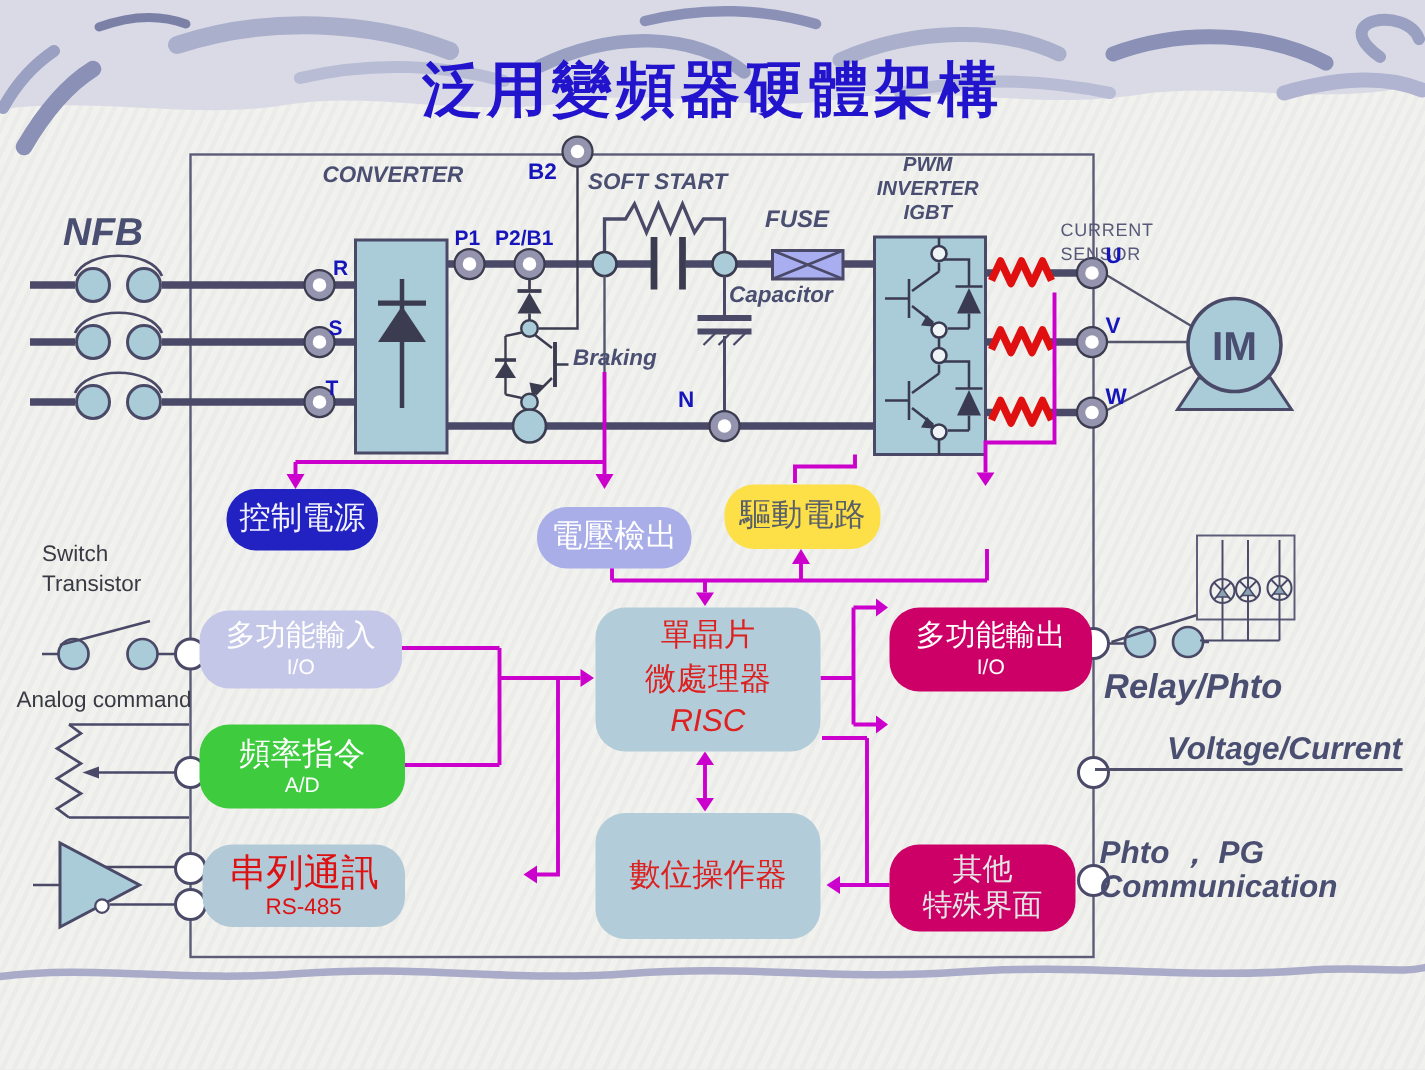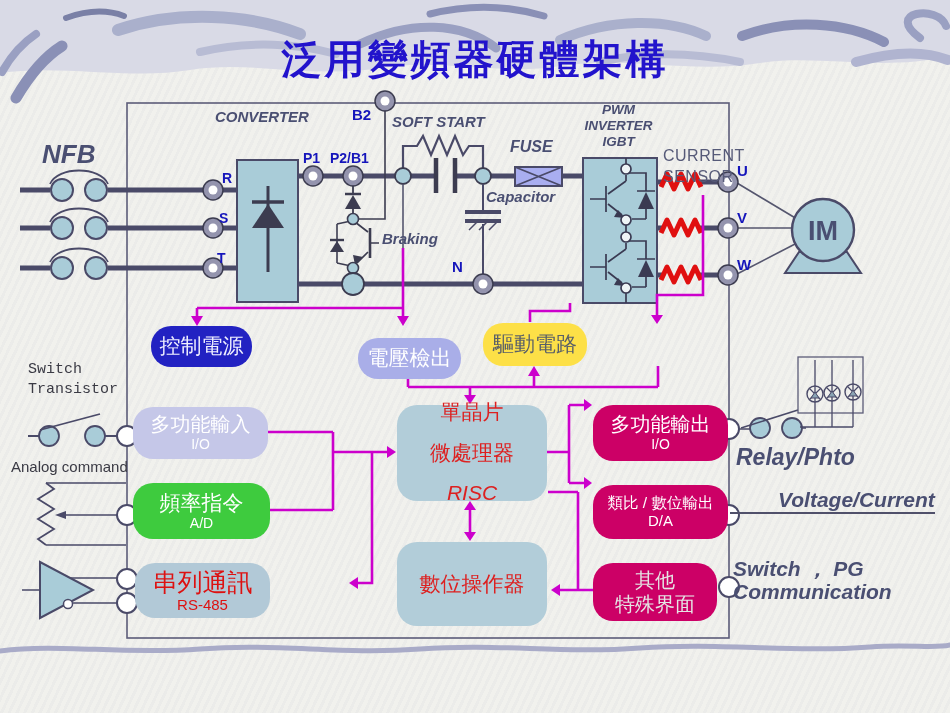--- a/index.html
+++ b/index.html
@@ -10,21 +10,21 @@
   svg{position:absolute;left:0;top:0;}
   .abs{position:absolute;}
   .title{width:100%;text-align:center;font-size:40px;font-weight:bold;letter-spacing:3px;}
   .lbl{font-weight:bold;font-style:italic;color:#4a4f72;white-space:nowrap;}
   .tlbl{font-weight:bold;color:#1515bb;font-size:14px;white-space:nowrap;}
   .plain{color:#3a3a44;font-size:15px;white-space:nowrap;}
   .cbox{display:flex;flex-direction:column;align-items:center;justify-content:center;
         text-align:center;line-height:1.15;white-space:nowrap;border-radius:20px;}
   .cbox .sub{font-size:14px;}
   .underln{border-bottom:2.5px solid #50506a;padding-bottom:0px;}
-  .sm{font-size:16px;line-height:1.3;color:#565a78;letter-spacing:.5px;font-weight:normal;font-style:normal;}
+  .sm{font-size:12px;line-height:1.3;color:#565a78;letter-spacing:.5px;font-weight:normal;font-style:normal;margin-left:44px;}
 </style>
 </head>
 <body>
 
 <div id="slide">
 
   <svg width="950" height="105">
     <path d="M0,0 H950 V56 C880,72 820,54 760,63 C690,74 630,56 560,66 C500,76 440,58 380,68
              C310,79 250,60 190,70 C130,80 60,64 0,73 Z" fill="#d9dae6"></path>
     <g fill="none" stroke-linecap="round">
@@ -253,29 +253,29 @@
   <div class="abs lbl" style="left:382px;top:230px;font-size:15px;">Braking</div>
   <div class="abs lbl" style="left:570px;top:102px;width:97px;text-align:center;font-size:13.5px;line-height:1.2;">
     <span style="display:block">PWM</span>
     <span style="display:block">INVERTER</span>
     <span style="display:block">IGBT</span>
   </div>
   <div class="abs sm" style="left:663px;top:146px;">
     <span style="display:block">CURRENT</span>
     <span style="display:block">SENSOR</span>
   </div>
-  <div class="abs plain" style="left:28px;top:360px;line-height:1.35;font-family:Liberation Mono, monospace;">
+  <div class="abs plain" style="left:28px;top:360px;line-height:1.35;">
     <span style="display:block">Switch</span>
     <span style="display:block">Transistor</span>
   </div>
   <div class="abs plain" style="left:11px;top:458px;">Analog command</div>
   <div class="abs lbl" style="left:736px;top:444px;font-size:23px;">Relay/Phto</div>
   <div class="abs lbl underln" style="left:730px;top:488px;font-size:21px;padding-left:48px;">Voltage/Current</div>
   <div class="abs lbl" style="left:733px;top:557px;font-size:21px;line-height:1.1;">
-    <span style="display:block">Switch ，  PG</span>
+    <span style="display:block">Phto ，  PG</span>
     <span style="display:block">Communication</span>
   </div>
 
   <div class="abs tlbl" style="left:352px;top:106px;font-size:15px;">B2</div>
   <div class="abs tlbl" style="left:303px;top:150px;">P1</div>
   <div class="abs tlbl" style="left:330px;top:150px;">P2/B1</div>
   <div class="abs tlbl" style="left:222px;top:170px;">R</div>
   <div class="abs tlbl" style="left:219px;top:210px;">S</div>
   <div class="abs tlbl" style="left:217px;top:250px;">T</div>
   <div class="abs tlbl" style="left:452px;top:258px;font-size:15px;">N</div>
@@ -299,35 +299,31 @@
   </div>
   <div class="abs cbox" style="left: 133px; top: 483px; width: 137px; height: 56px; font-size: 21px; background-color: rgb(62, 203, 62); color: rgb(255, 255, 255);">
     <span>頻率指令</span>
     <span class="sub">A/D</span>
   </div>
   <div class="abs cbox" style="left: 135px; top: 563px; width: 135px; height: 55px; font-size: 25px; background-color: rgb(178, 201, 215); color: rgb(221, 17, 17);">
     <span>串列通訊</span>
     <span class="sub" style="font-size:15px;">RS-485</span>
   </div>
 
-  <div class="abs cbox" style="left: 397px; top: 405px; width: 150px; height: 96px; font-size: 21px; line-height: 1.35; background-color: rgb(178, 205, 217); color: rgb(221, 32, 32); gap: 12px;">
+  <div class="abs cbox" style="left: 397px; top: 405px; width: 150px; height: 96px; font-size: 21px; line-height: 1.35; background-color: rgb(178, 205, 217); color: rgb(221, 32, 32);">
     <span>單晶片</span>
     <span>微處理器</span>
     <span style="font-style:italic;">RISC</span>
   </div>
   <div class="abs cbox" style="left: 397px; top: 542px; width: 150px; height: 84px; font-size: 21px; background-color: rgb(178, 205, 217); color: rgb(221, 32, 32);">
     <span>數位操作器</span>
   </div>
 
   <div class="abs cbox" style="left: 593px; top: 405px; width: 135px; height: 56px; font-size: 20px; background-color: rgb(204, 0, 102); color: rgb(255, 255, 255);">
     <span>多功能輸出</span>
     <span class="sub">I/O</span>
   </div>
-  <div class="abs cbox" style="left: 593px; top: 485px; width: 135px; height: 54px; font-size: 15.5px; background-color: rgb(204, 0, 102); color: rgb(255, 255, 255);">
-    <span>類比 / 數位輸出</span>
-    <span class="sub" style="font-size:15px;">D/A</span>
-  </div>
   <div class="abs cbox" style="left: 593px; top: 563px; width: 124px; height: 58px; font-size: 20px; line-height: 1.2; background-color: rgb(204, 0, 102); color: #e5e5e5;">
     <span>其他</span>
     <span>特殊界面</span>
   </div>
 
 </div>
 
 </body></html>

